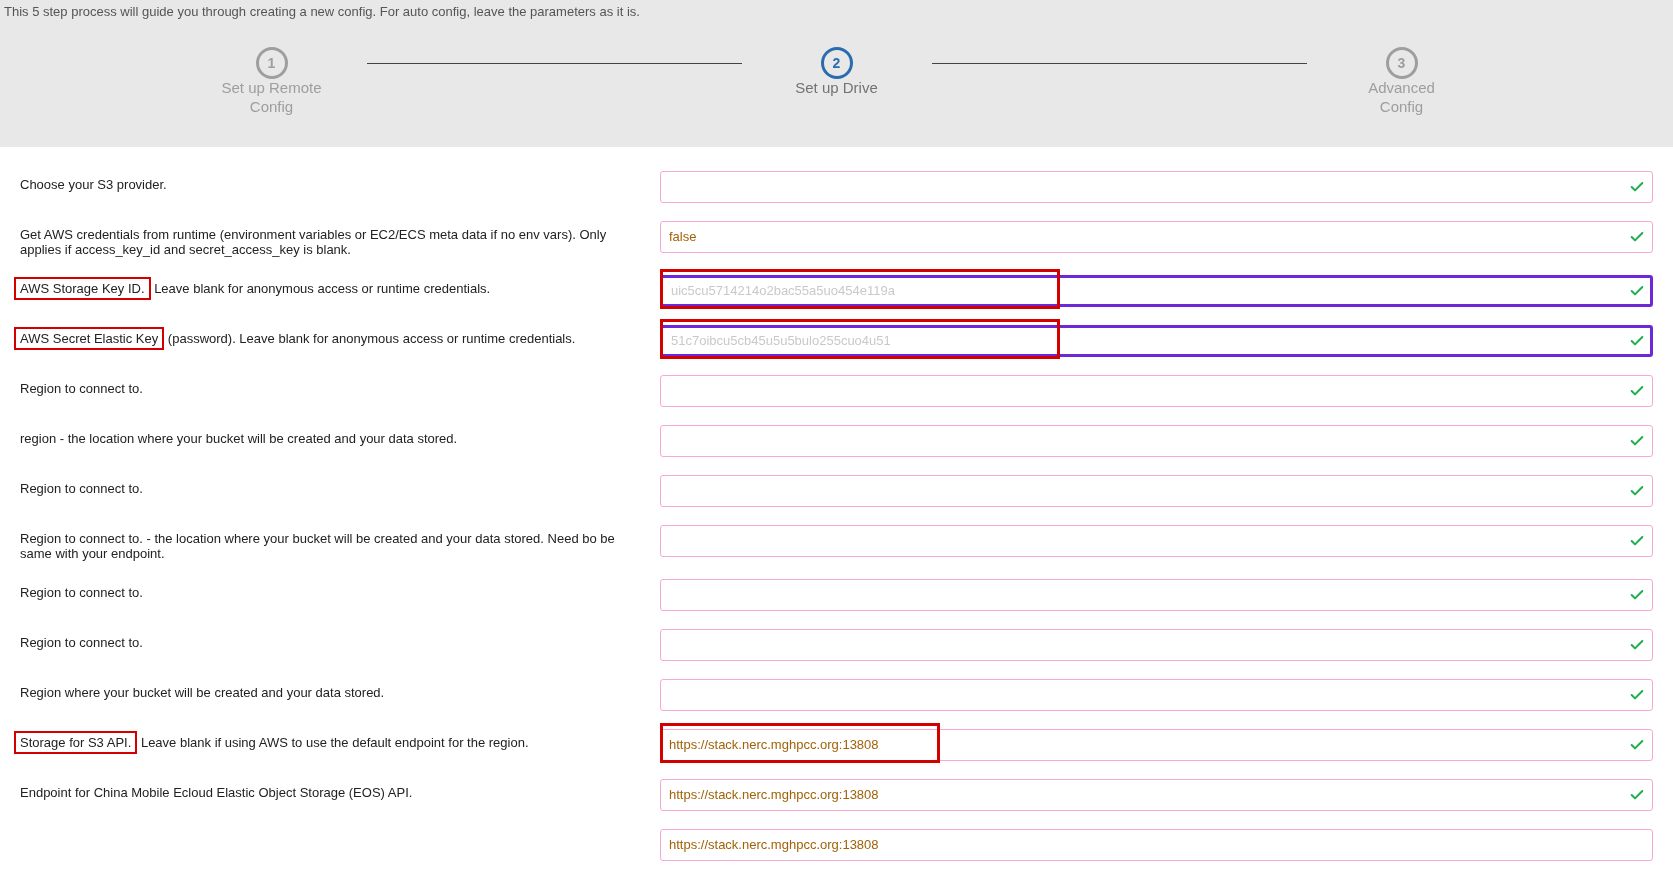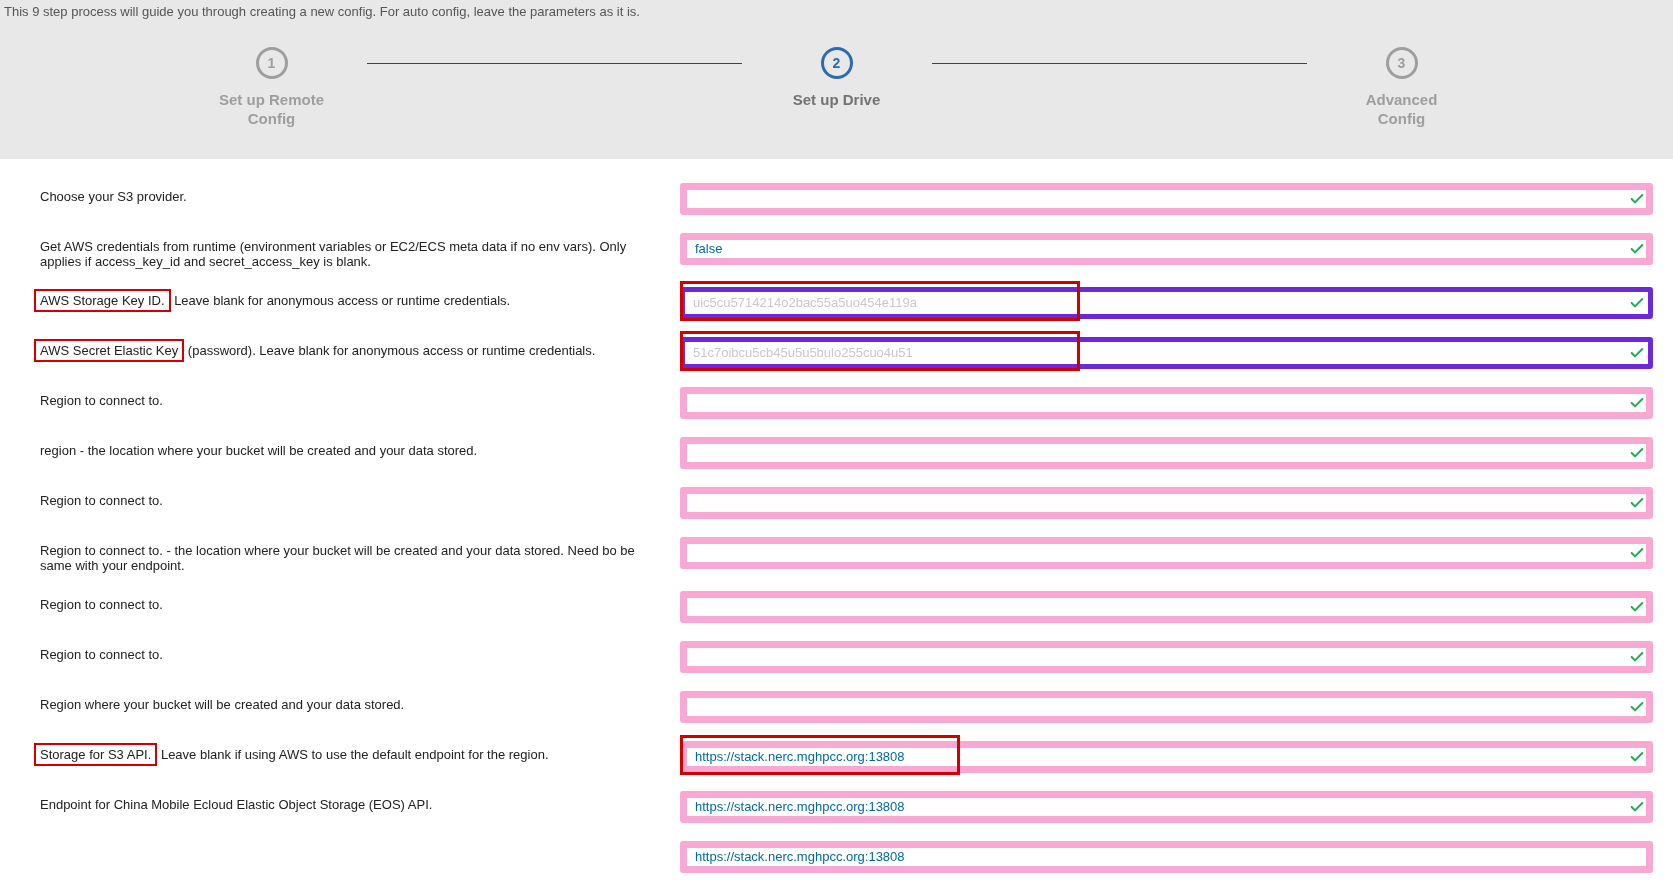--- a/index.html
+++ b/index.html
@@ -45,23 +45,22 @@
     justify-content: center;
     font-size: 14px;
     font-weight: 600;
     background: #e8e8e8;
   }
   .step.active .step-circle {
     border-color: #2b6cb0;
     color: #2b6cb0;
   }
   .step-label {
-    margin-top: 12px;
     font-size: 15px;
-    font-weight: 700;
+    font-weight: 400;
     color: #9e9e9e;
     line-height: 1.25;
   }
   .step.active .step-label { color: #737373; }
   .step-line {
     flex: 1;
     height: 1px;
     background: #444;
     margin-top: 16px;
   }
@@ -73,61 +72,60 @@
     display: flex;
     align-items: flex-start;
     margin-bottom: 18px;
   }
   .form-label-cell {
     width: 640px;
     padding-right: 20px;
     padding-top: 6px;
     color: #222;
     font-size: 13px;
-    margin-left: 20px;
   }
   .highlight-label {
     display: inline;
     border: 2px solid #d30000;
     padding: 2px 4px;
     margin-left: -6px;
   }
   .form-label-cell .label-head { }
   .form-label-cell .label-rest { }
   .input-cell {
     flex: 1;
     position: relative;
   }
   .text-input {
     width: 100%;
     height: 32px;
     padding: 4px 34px 4px 8px;
-    border: 7px solid #f9a8d4;
+    border: 1px solid #f9a8d4;
     border-radius: 3px;
     font-size: 13px;
-    color: #0369a1;
+    color: #a16207;
     background: #fff;
     outline: none;
   }
   .text-input::placeholder { color: #8a8a8a; }
   .redacted-overlay {
     position: absolute;
     left: 0;
     top: -6px;
     width: 400px;
     height: 40px;
     border: 3px solid #d30000;
     pointer-events: none;
     background: transparent;
   }
   .redacted-input {
     width: 100%;
     height: 32px;
     padding: 4px 34px 4px 8px;
-    border: 5px solid #6d28d9;
+    border: 3px solid #6d28d9;
     border-radius: 3px;
     font-size: 13px;
     color: #c9c9c9;
     background: #fff;
     outline: none;
   }
   .input-cell .blur-top {
     position: absolute;
     left: 1px;
     right: 1px;
@@ -143,21 +141,21 @@
     transform: translateY(-50%);
     width: 16px;
     height: 16px;
     color: #1fae4d;
   }
   .check-icon svg { width: 16px; height: 16px; display:block; }
 </style>
 </head>
 <body>
 
-<div class="intro">This 9 step process will guide you through creating a new config. For auto config, leave the parameters as it is.</div>
+<div class="intro">This 5 step process will guide you through creating a new config. For auto config, leave the parameters as it is.</div>
 
 <div class="stepper-wrap">
   <div class="stepper" id="stepper-root">
       <div class="step">
         <div class="step-circle">1</div>
         <div class="step-label">Set up Remote<br>Config</div>
       </div>
       <div class="step-line"></div>
       <div class="step active">
         <div class="step-circle">2</div>

